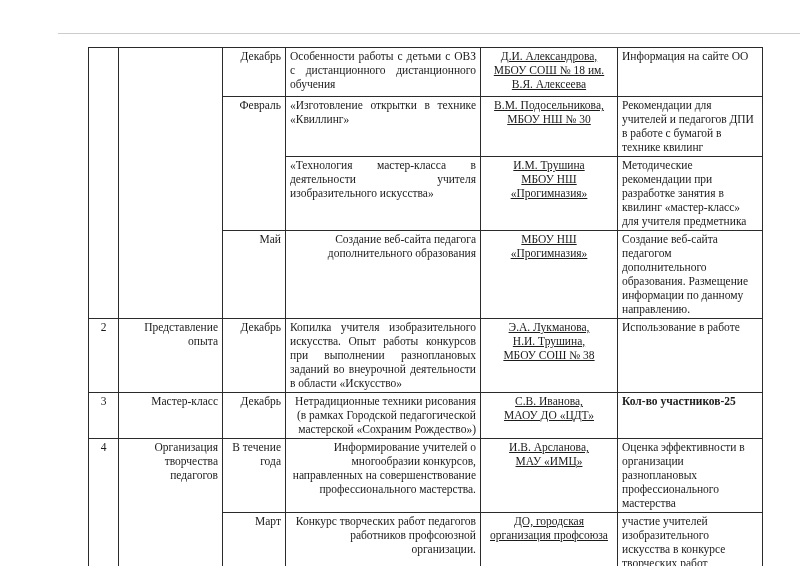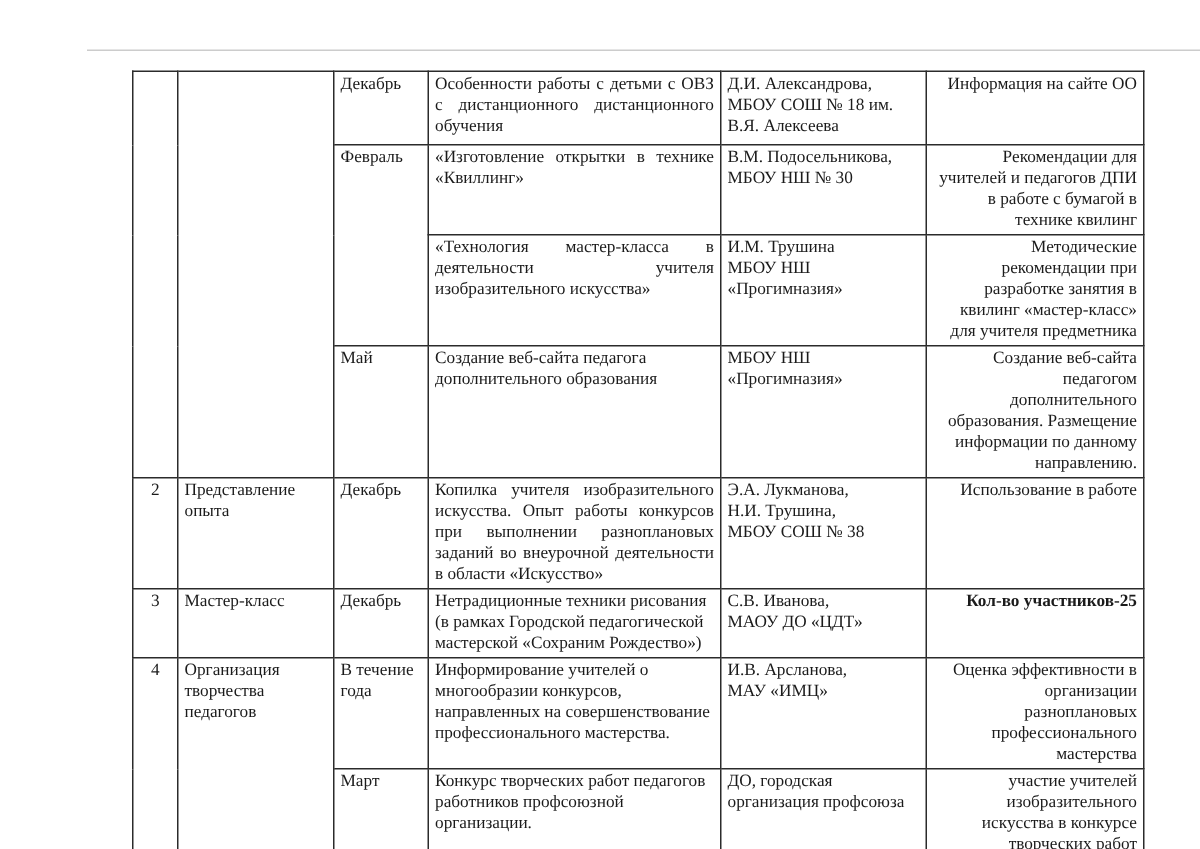--- a/index.html
+++ b/index.html
@@ -25,26 +25,26 @@
     line-height:14px;
   }
   table.plan td{
     border:1px solid #2b2b2b;
     vertical-align:top;
     padding:1px 4px 2px 4px;
     overflow:hidden;
     word-wrap:break-word;
   }
   .c-num{text-align:center;}
-  .c-name{text-align:left;}
-  .c-month{text-align:left;}
-  .c-topic{text-align:left;}
+  .c-name{text-align:right;}
+  .c-month{text-align:right;}
+  .c-topic{text-align:right;}
   .c-topic.just{text-align:justify;}
-  .c-resp{white-space:pre-line;}
-  .c-result{text-align:right;}
+  .c-resp{text-align:center;white-space:pre-line;text-decoration:underline;}
+  .c-result{text-align:left;}
   .bold{font-weight:bold;}
 </style>
 </head>
 <body>
 
 <div class="page">
   <div class="faint-rule"></div>
 
   <table class="plan">
     <colgroup>

